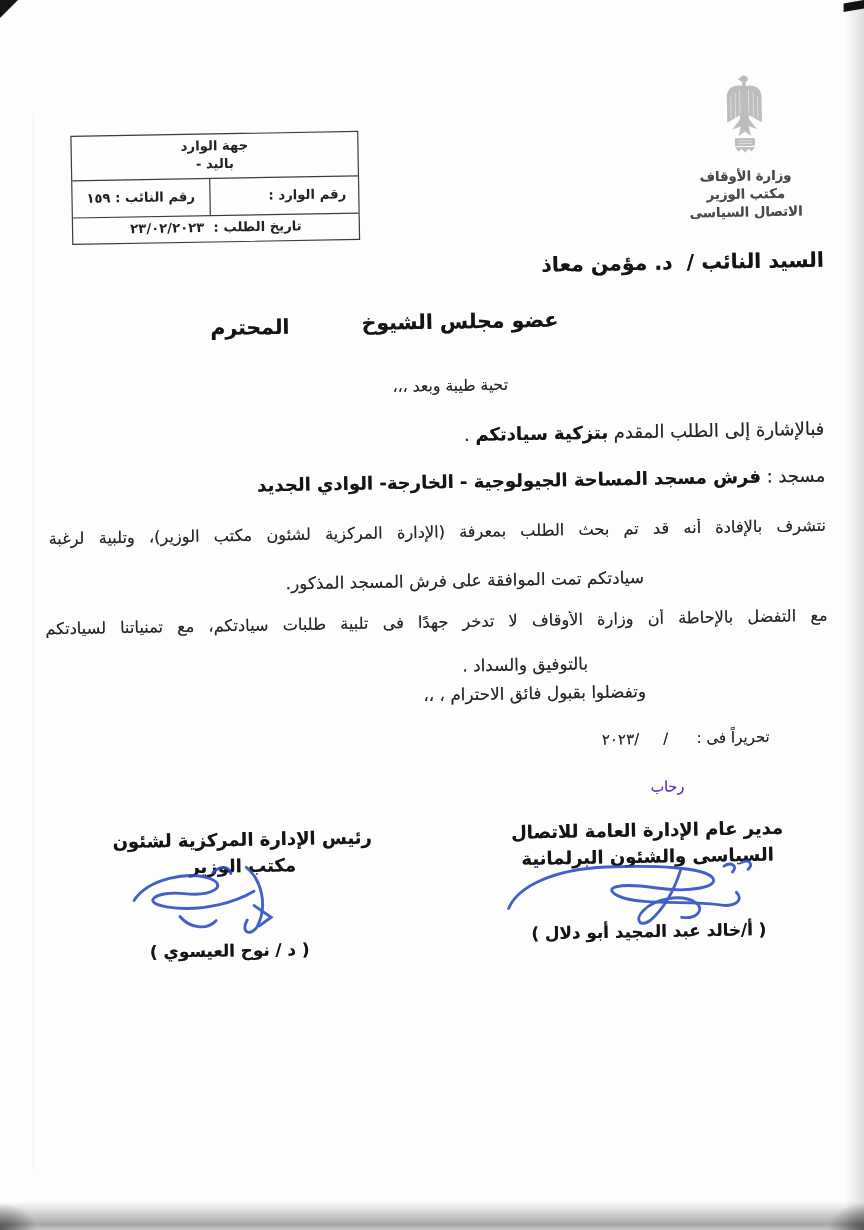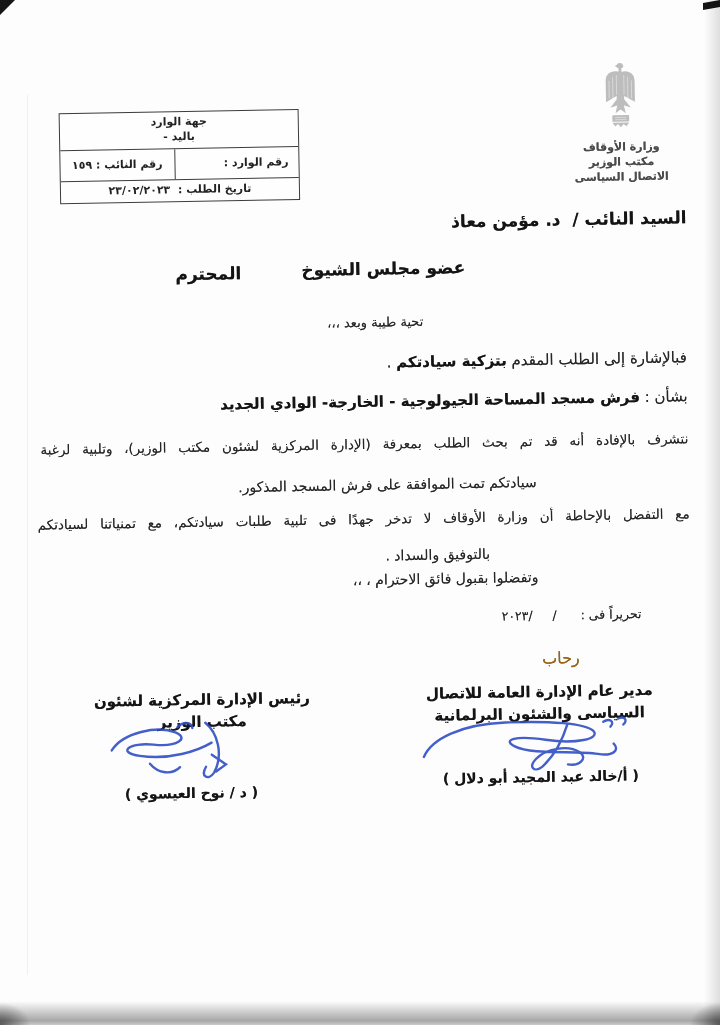--- a/index.html
+++ b/index.html
@@ -33,21 +33,21 @@
   .refline{right:32px;top:354px;font-size:15px;}
   .subject{right:32px;top:393px;font-size:15px;}
   .longline{left:40px;right:32px;font-size:13.5px;white-space:nowrap;text-align:justify;
             text-align-last:justify;overflow:hidden;}
   .p1l1{top:436px;}
   .p2l1{top:511px;left:36px;}
   .p1l2{left:237px;top:477px;font-size:14px;}
   .p2l2{left:383px;top:548px;font-size:14px;}
   .closing{left:350px;top:572px;font-size:14px;}
   .issued{right:82px;top:611px;font-size:12.5px;}
-  .note{left:538px;top:652px;font-size:16px;color:#a16207;}
+  .note{left:538px;top:652px;font-size:12px;color:#6d28d9;}
   
   .sigblock{position:absolute;}
   .sig-right{left:392px;top:684px;width:285px;height:122px;}
   .sig-left{left:62px;top:686px;width:270px;height:126px;}
   .sigblock .st{direction:rtl;text-align:center;font-size:15px;font-weight:bold;color:#141414;
                 line-height:22px;white-space:nowrap;text-shadow:0 0 .4px rgba(45,45,45,.65);}
   .sigblock .nm{position:absolute;width:100%;text-align:center;direction:rtl;font-size:14px;
                 font-weight:bold;color:#141414;white-space:nowrap;text-shadow:0 0 .4px rgba(45,45,45,.65);}
   .sig-right .nm{top:88px;}
   .sig-left .nm{top:96px;left:-12px;}
@@ -111,21 +111,21 @@
     <div class="t b rcpt-member">عضو مجلس الشيوخ</div>
     <div class="t b rcpt-hon">المحترم</div>
 
     <div class="t greet">تحية طيبة وبعد ،،،</div>
 
     <div class="t refline">
       <span>فبالإشارة إلى الطلب المقدم </span><span class="b">بتزكية سيادتكم</span><span> .</span>
     </div>
 
     <div class="t subject">
-      <span>بشأن : </span><span class="b">فرش مسجد المساحة الجيولوجية - الخارجة- الوادي الجديد</span>
+      <span>مسجد : </span><span class="b">فرش مسجد المساحة الجيولوجية - الخارجة- الوادي الجديد</span>
     </div>
 
     <div class="t longline p1l1">نتشرف بالإفادة أنه قد تم بحث الطلب بمعرفة (الإدارة المركزية لشئون مكتب الوزير)، وتلبية لرغبة</div>
     <div class="t p1l2">سيادتكم تمت الموافقة على فرش المسجد المذكور.</div>
     <div class="t longline p2l1">مع التفضل بالإحاطة أن وزارة الأوقاف لا تدخر جهدًا فى تلبية طلبات سيادتكم، مع تمنياتنا لسيادتكم</div>
     <div class="t p2l2">بالتوفيق والسداد .</div>
     <div class="t closing">وتفضلوا بقبول فائق الاحترام ، ،،</div>
 
     <div class="t pre issued">تحريراً فى :      /     /٢٠٢٣</div>
     <div class="t note">رحاب</div>

